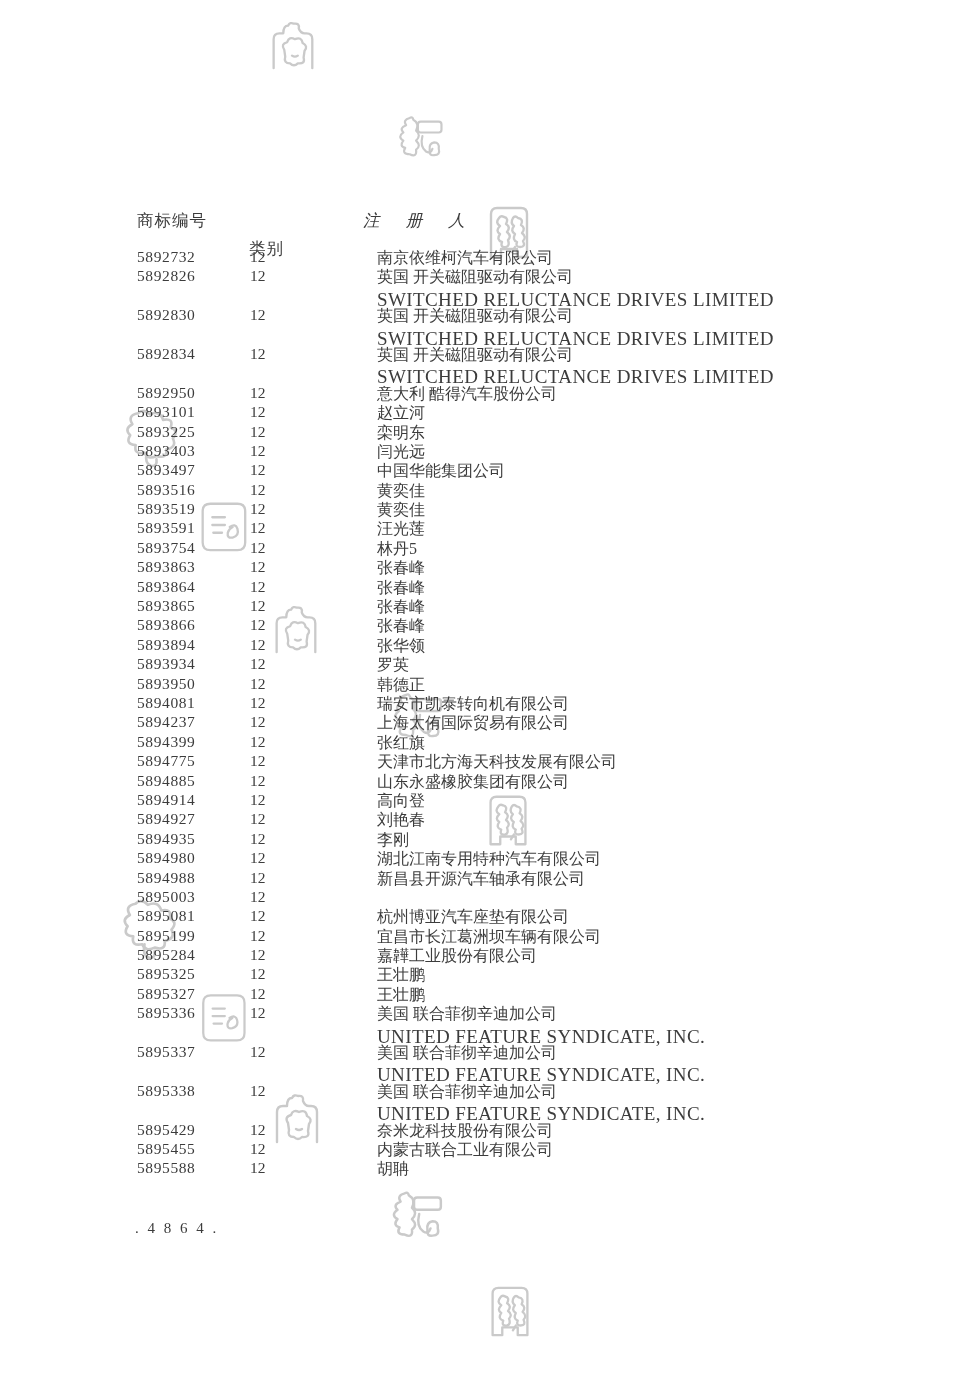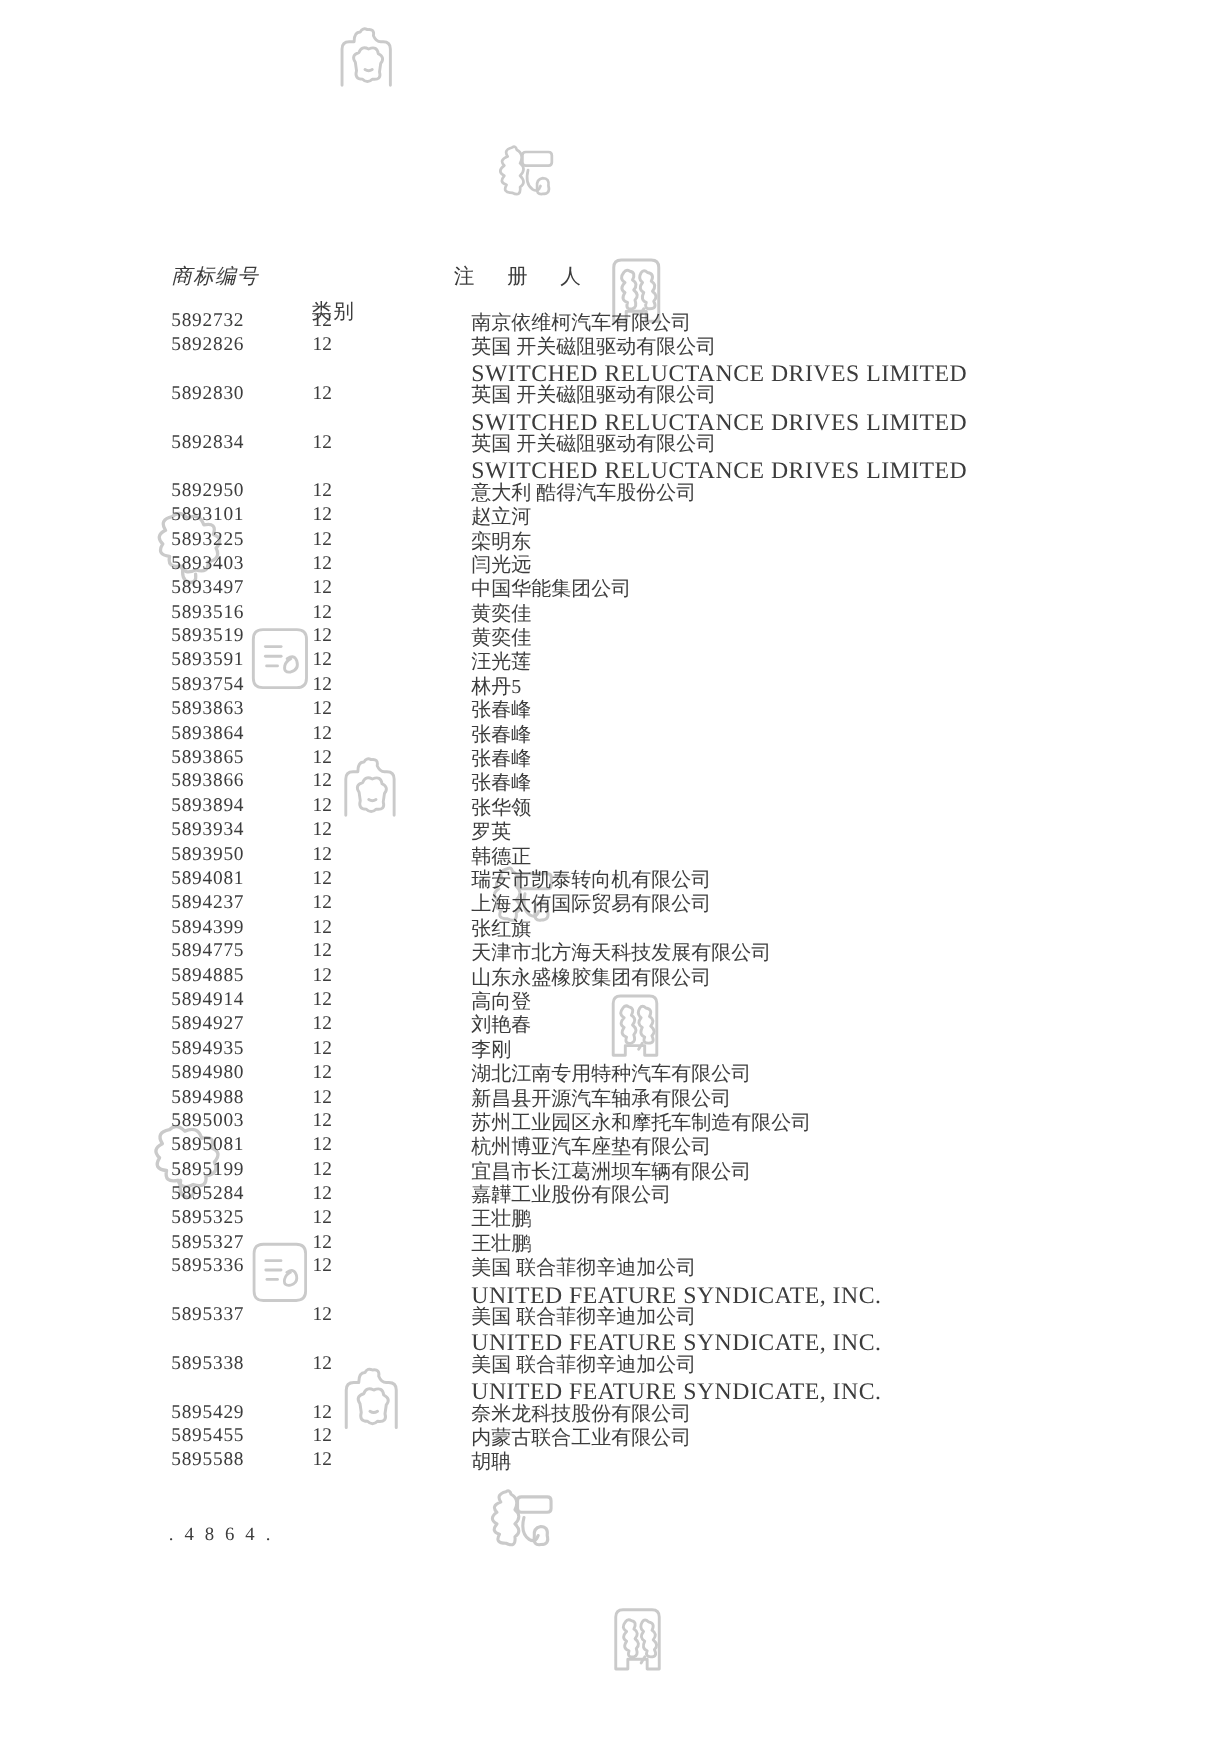--- a/index.html
+++ b/index.html
@@ -10,23 +10,23 @@
     color:#3c3c3c;
     position:relative;
     overflow:hidden;
   }
   .page{position:absolute;inset:0;}
   
   .wm{position:absolute;pointer-events:none;}
   .wm svg{display:block;stroke:#cacaca;fill:none;stroke-width:2.4;stroke-linecap:round;stroke-linejoin:round;}
   
   .hdr span{position:absolute;top:210px;font-size:16.5px;white-space:nowrap;}
-  .hdr .h1{left:137px;letter-spacing:1px;font-style:italic;}
+  .hdr .h1{left:137px;letter-spacing:1px;}
   .hdr .h2{left:249px;letter-spacing:1px;margin-top:28px;}
-  .hdr .h3{left:363px;letter-spacing:11px;}
+  .hdr .h3{left:363px;letter-spacing:11px;font-style:italic;}
   
   #rows{position:absolute;top:248px;left:0;width:964px;}
   .line{position:relative;height:19.4px;}
   .c1{position:absolute;left:137px;top:0;font-size:15.5px;letter-spacing:0.6px;white-space:nowrap;}
   .c2{position:absolute;left:250px;top:0;font-size:15.5px;white-space:nowrap;text-align:right;}
   .c3{position:absolute;left:337px;top:0;font-size:16px;white-space:nowrap;margin-left:40px;}
   .c3.en{font-size:19px;letter-spacing:0.4px;top:2px;}
   
   .pageno{position:absolute;left:135px;top:1220px;font-size:15px;letter-spacing:2.5px;white-space:nowrap;text-align:center;}
 </style>
@@ -296,21 +296,20 @@
         <span class="c3">湖北江南专用特种汽车有限公司</span>
       </div>
       <div class="line">
         <span class="c1">5894988</span>
         <span class="c2">12</span>
         <span class="c3">新昌县开源汽车轴承有限公司</span>
       </div>
       <div class="line">
         <span class="c1">5895003</span>
         <span class="c2">12</span>
-        <span class="c3">苏州工业园区永和摩托车制造有限公司</span>
       </div>
       <div class="line">
         <span class="c1">5895081</span>
         <span class="c2">12</span>
         <span class="c3">杭州博亚汽车座垫有限公司</span>
       </div>
       <div class="line">
         <span class="c1">5895199</span>
         <span class="c2">12</span>
         <span class="c3">宜昌市长江葛洲坝车辆有限公司</span>

